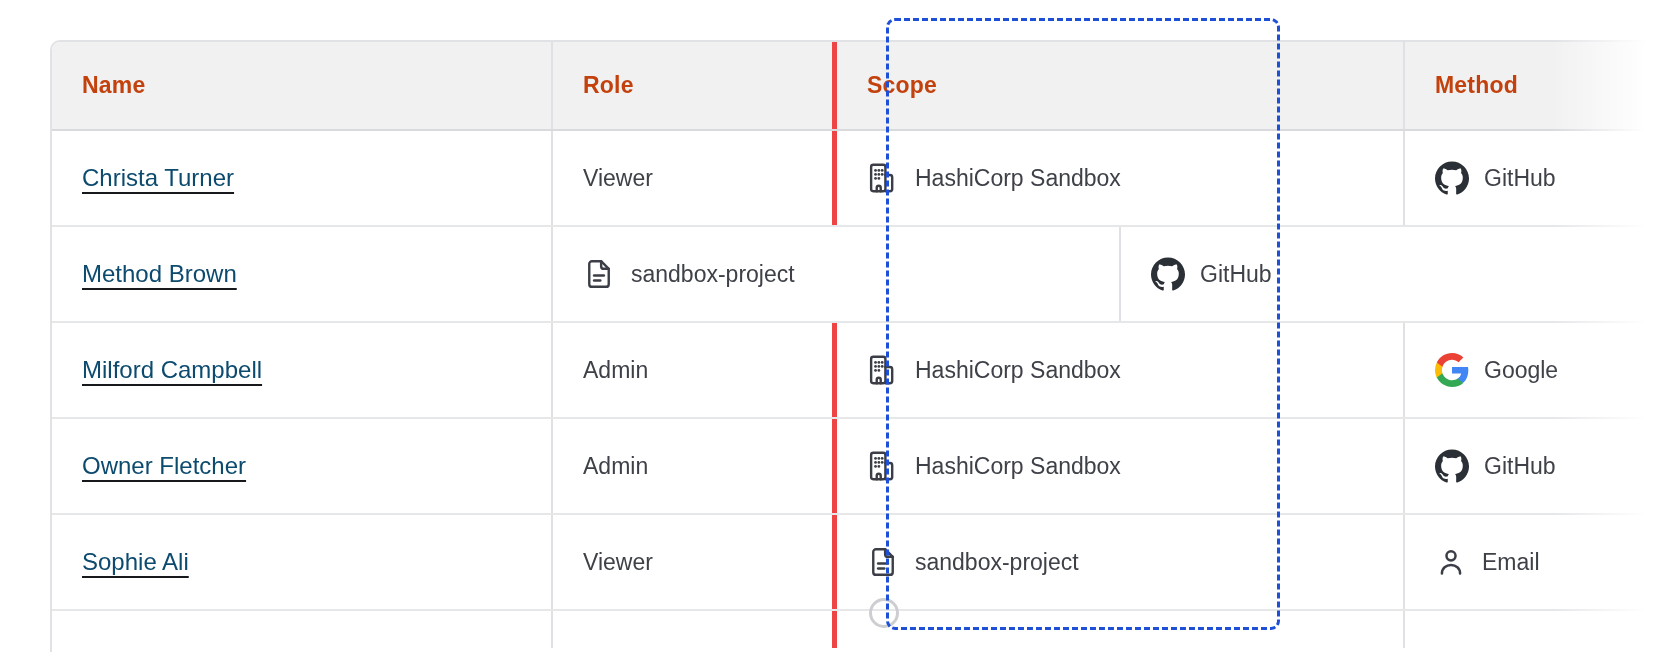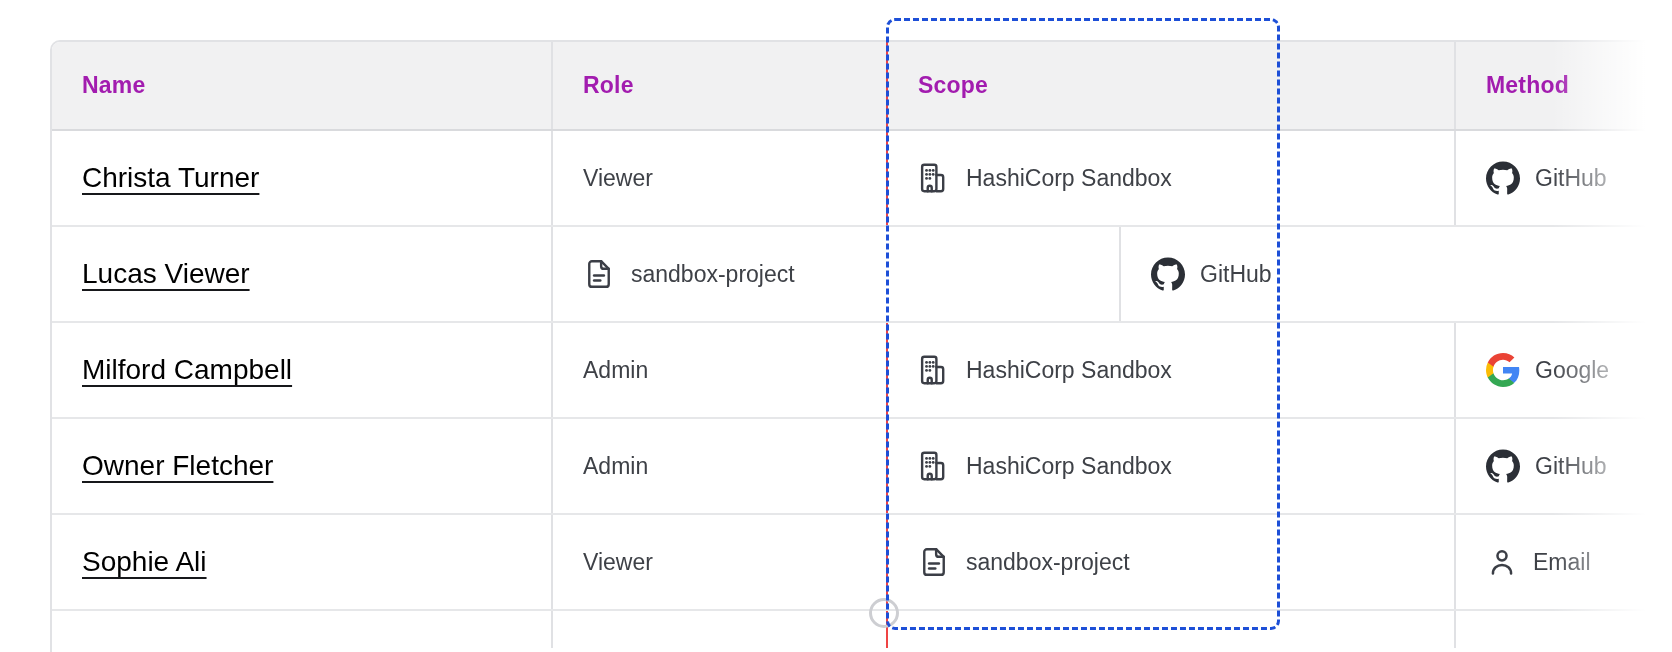--- a/index.html
+++ b/index.html
@@ -11,31 +11,31 @@
   .table {
     position:absolute; left:50px; top:40px; width:1700px; height:720px;
     background:#ffffff; border:2px solid #e1e2e5; border-radius:10px;
   }
   .thead {
     display:flex; height:89px; background:#f1f1f2;
     border-bottom:2px solid #d9dadd; border-radius:8px 0 0 0;
   }
   .th {
     display:flex; align-items:center; padding-left:30px;
-    font-size:23px; font-weight:bold; color:#a21caf; letter-spacing:.2px;
+    font-size:23px; font-weight:bold; color:#c2410c; letter-spacing:.2px;
   }
   .trow { display:flex; height:96px; border-bottom:2px solid #e6e7e9; background:#fff; }
   .trow.partial { height:37px; border-bottom:none; position:relative; }
   .td { display:flex; align-items:center; padding-left:30px; font-size:23px; color:#3e4147; }
   .col-name   { width:501px; border-right:2px solid #e0e1e4; }
-  .col-role   { width:335px; border-right:2px solid #ef4444; }
+  .col-role   { width:284px; border-right:5px solid #ef4444; }
   .col-scope  { width:568px; border-right:2px solid #e0e1e4; }
   .col-method { flex:1; }
   .name-link {
-    font-size:28px; color:#000000; font-weight:500; cursor:pointer;
+    font-size:24px; color:#0c4a6e; font-weight:500; cursor:pointer;
     text-decoration:underline; text-decoration-thickness:2px; text-underline-offset:6px;
     text-decoration-color:#17181b;
   }
   .cell-ic { flex:0 0 auto; display:block; }
   .scope-ic { margin-right:16px; color:#3b3e46; }
   .method-ic { margin-right:15px; }
   .mono-ic { color:#3b3e46; }
   
   .ghost-circle {
     position:absolute; left:869px; top:598px; width:30px; height:30px;
@@ -128,21 +128,21 @@
       <div class="td col-method">
         <svg class="cell-ic method-ic" width="34" height="34" viewBox="0 0 24 24" fill="#2b2f36">
             <use href="#ic-github"></use>
           </svg>
         <span>GitHub</span>
       </div>
     </div>
 
     <div class="trow">
       <div class="td col-name">
-        <a class="name-link">Lucas Viewer</a>
+        <a class="name-link">Method Brown</a>
       </div>
       <div class="td col-scope">
         <svg class="cell-ic scope-ic" width="32" height="32" viewBox="0 0 24 24">
             <use href="#ic-file"></use>
           </svg>
         <span>sandbox-project</span>
       </div>
       <div class="td col-method">
         <svg class="cell-ic method-ic" width="34" height="34" viewBox="0 0 24 24" fill="#2b2f36">
             <use href="#ic-github"></use>

